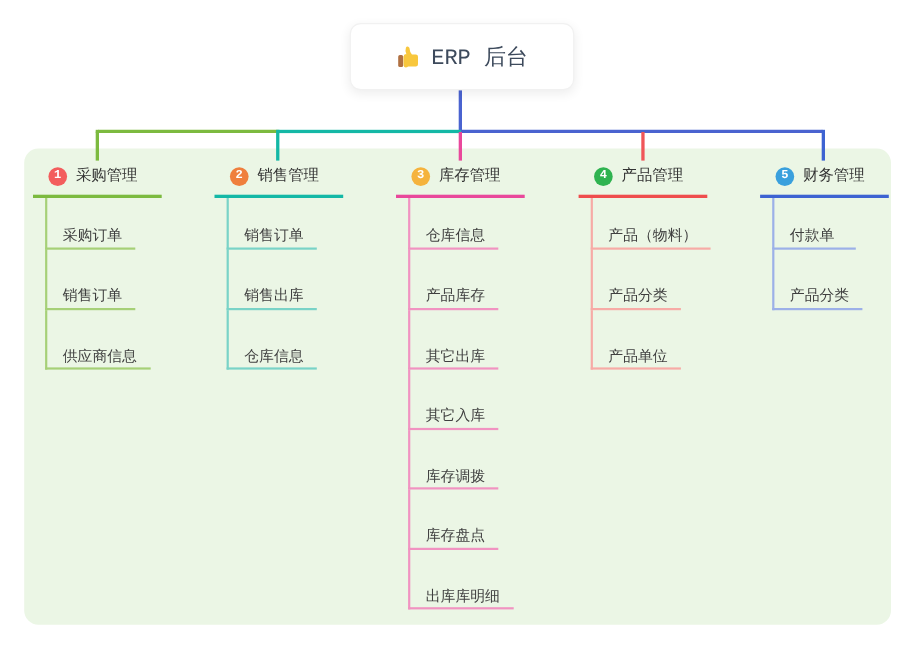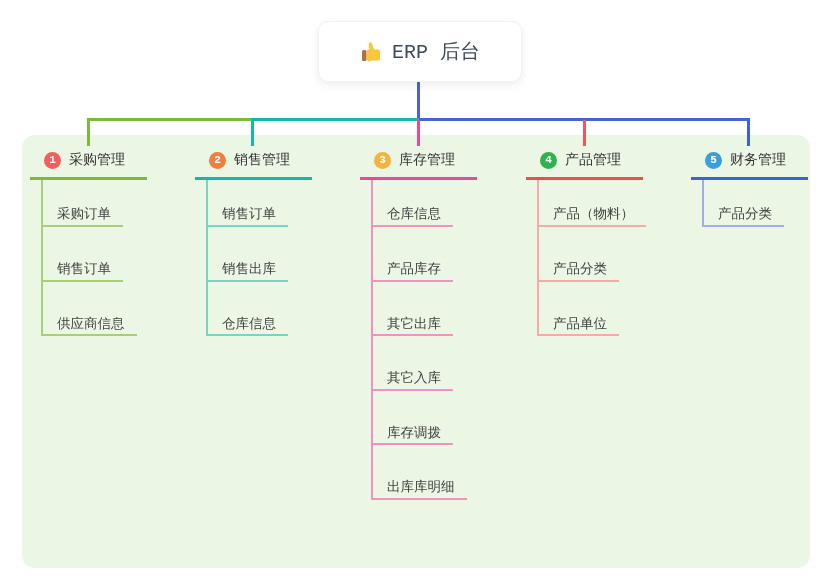--- a/index.html
+++ b/index.html
@@ -115,20 +115,21 @@
     <div class="bheader">
       <span class="badge">3</span>
       <span class="blabel">库存管理</span>
     </div>
     <div class="children">
       <div class="item">仓库信息</div>
       <div class="item">产品库存</div>
       <div class="item">其它出库</div>
       <div class="item">其它入库</div>
       <div class="item">库存调拨</div>
+      <div class="item">库存盘点</div>
       <div class="item">出库库明细</div>
     </div>
   </div>
 
   <div class="branch b4" style="--main: #ef4d4d; --light: #f7aba6; --badge: #2fb350;">
     <div class="bheader">
       <span class="badge">4</span>
       <span class="blabel">产品管理</span>
     </div>
     <div class="children">
@@ -137,17 +138,18 @@
       <div class="item">产品单位</div>
     </div>
   </div>
 
   <div class="branch b5" style="--main: #3d63d2; --light: #9cb0e8; --badge: #3aa0dd;">
     <div class="bheader">
       <span class="badge">5</span>
       <span class="blabel">财务管理</span>
     </div>
     <div class="children">
+      <div class="item">付款单</div>
       <div class="item">产品分类</div>
     </div>
   </div>
 
 </div>
 
 </body></html>

